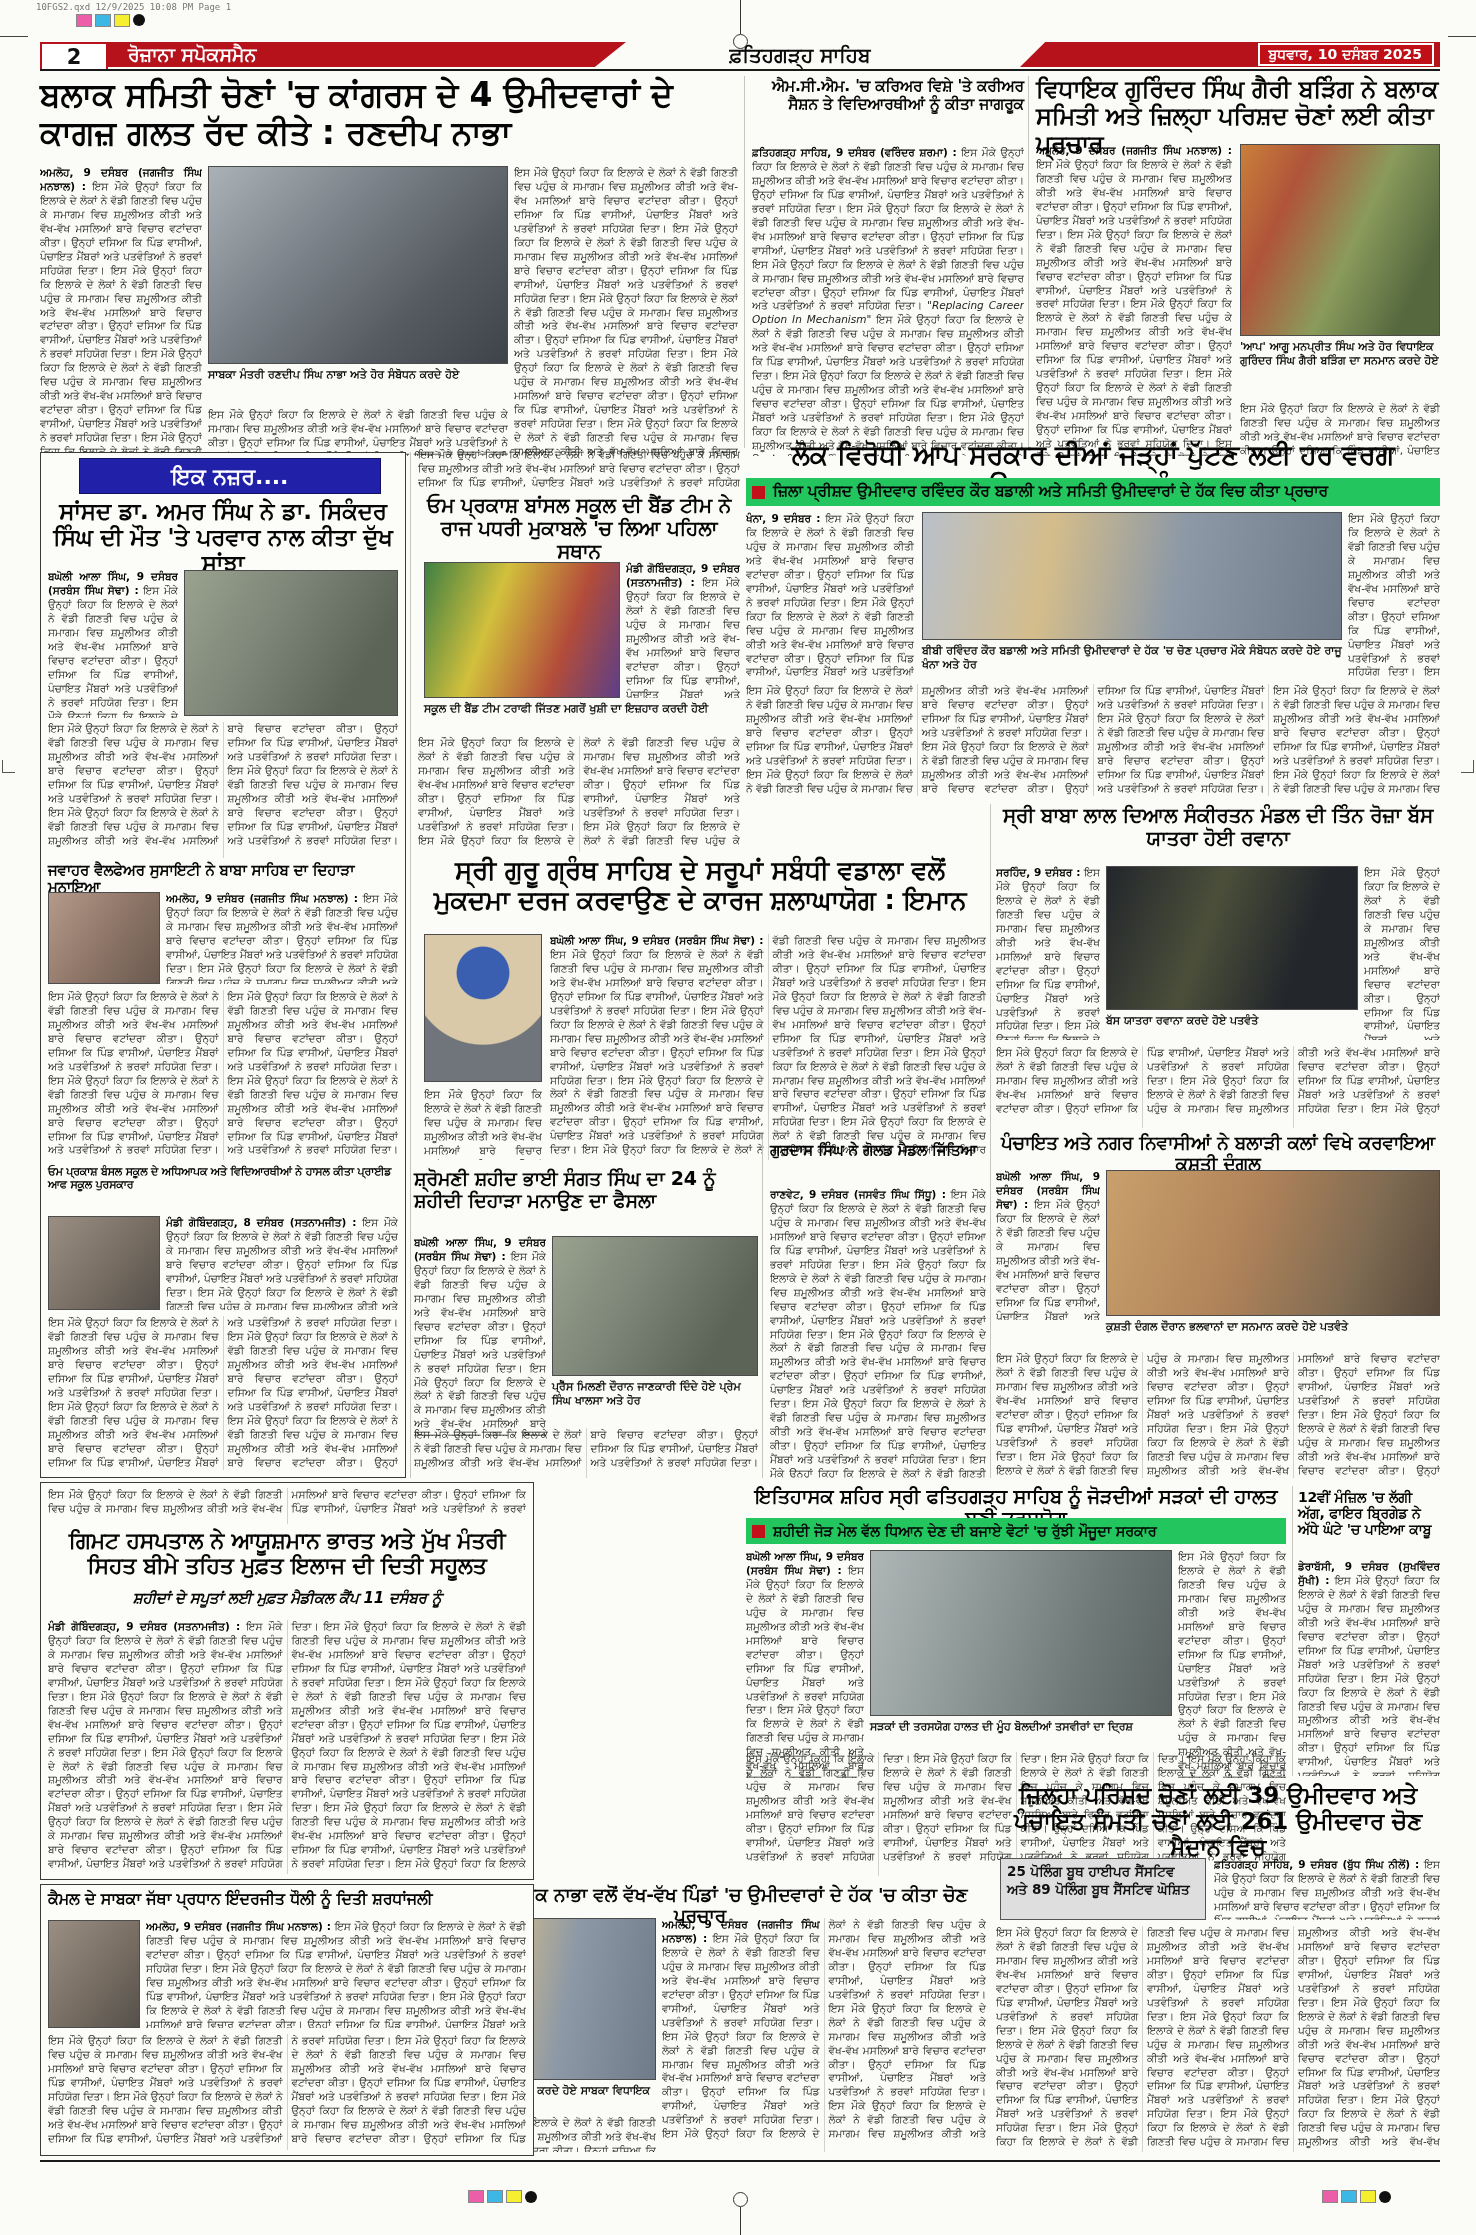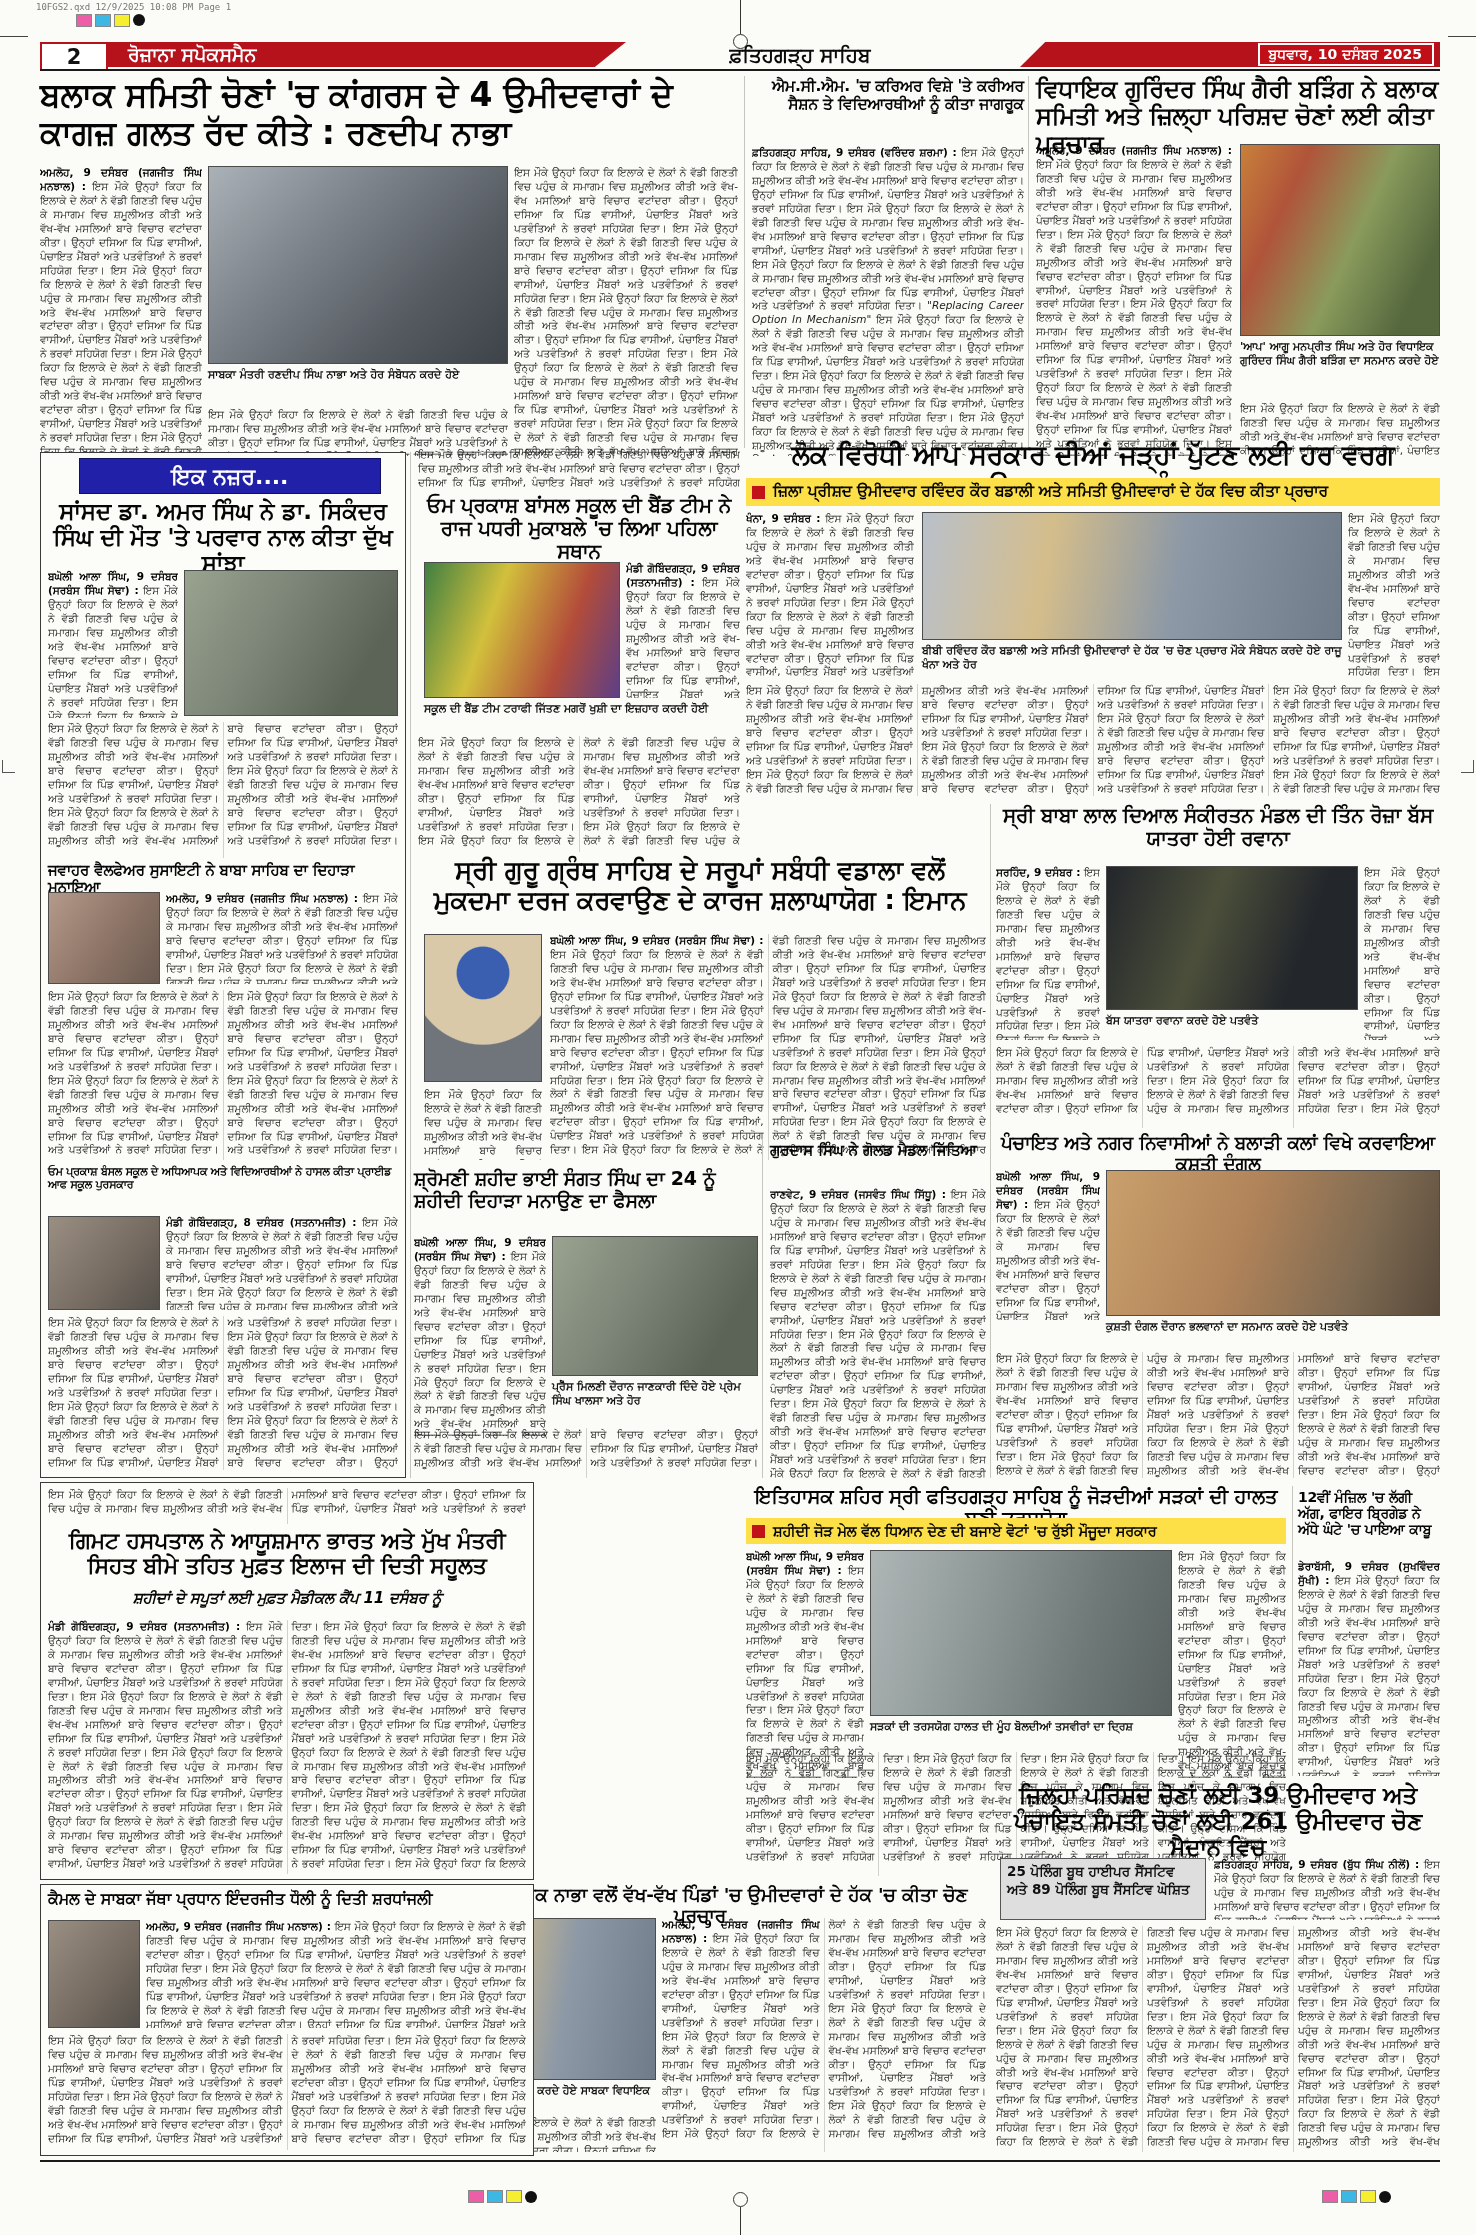--- a/index.html
+++ b/index.html
@@ -9,21 +9,21 @@
   .hl{font-weight:700;color:#050505;line-height:1.14;font-family:"DejaVu Sans",sans-serif;letter-spacing:-0.2px;}
   .hl-c{text-align:center;}
   .bt{font-size:10.5px;line-height:1.33;color:#1c1c1c;text-align:justify;overflow:hidden;}
   .c2{columns:2;column-gap:9px;column-rule:1px solid #d2d2cc;}
   .c3{columns:3;column-gap:9px;column-rule:1px solid #d2d2cc;}
   .c4{columns:4;column-gap:9px;column-rule:1px solid #d2d2cc;}
   .dl{font-weight:700;color:#000;}
   .cap{font-size:11px;font-weight:700;line-height:1.25;color:#111;text-align:left;}
   .photo{border:1px solid #4c4c4c;box-sizing:border-box;}
   .boxed{border:1.3px solid #3a3a3a;box-sizing:border-box;background:#fcfcf8;}
-  .subband{background:#fde047;display:flex;align-items:center;gap:8px;box-sizing:border-box;padding:2px 6px;}
+  .subband{background:#22c55e;display:flex;align-items:center;gap:8px;box-sizing:border-box;padding:2px 6px;}
   .redsq{width:13px;height:13px;background:#c1121a;flex:0 0 auto;}
   .vl{background:#c6c6bf;width:1px;}
   .hrule{background:#1a1a1a;}
   
   .hdr-red{background:#b5121b;}
   .pgnum{background:#fff;border:2px solid #b5121b;color:#111;font-weight:700;
          display:flex;align-items:center;justify-content:center;font-size:21px;}
   .masthead{color:#fff;font-weight:700;font-size:19px;line-height:24px;}
   .edition{color:#0a0a0a;font-weight:700;font-size:20px;}
   .datebox{background:#c00f17;border:2px solid #fff;color:#fff;font-weight:700;font-size:14px;

